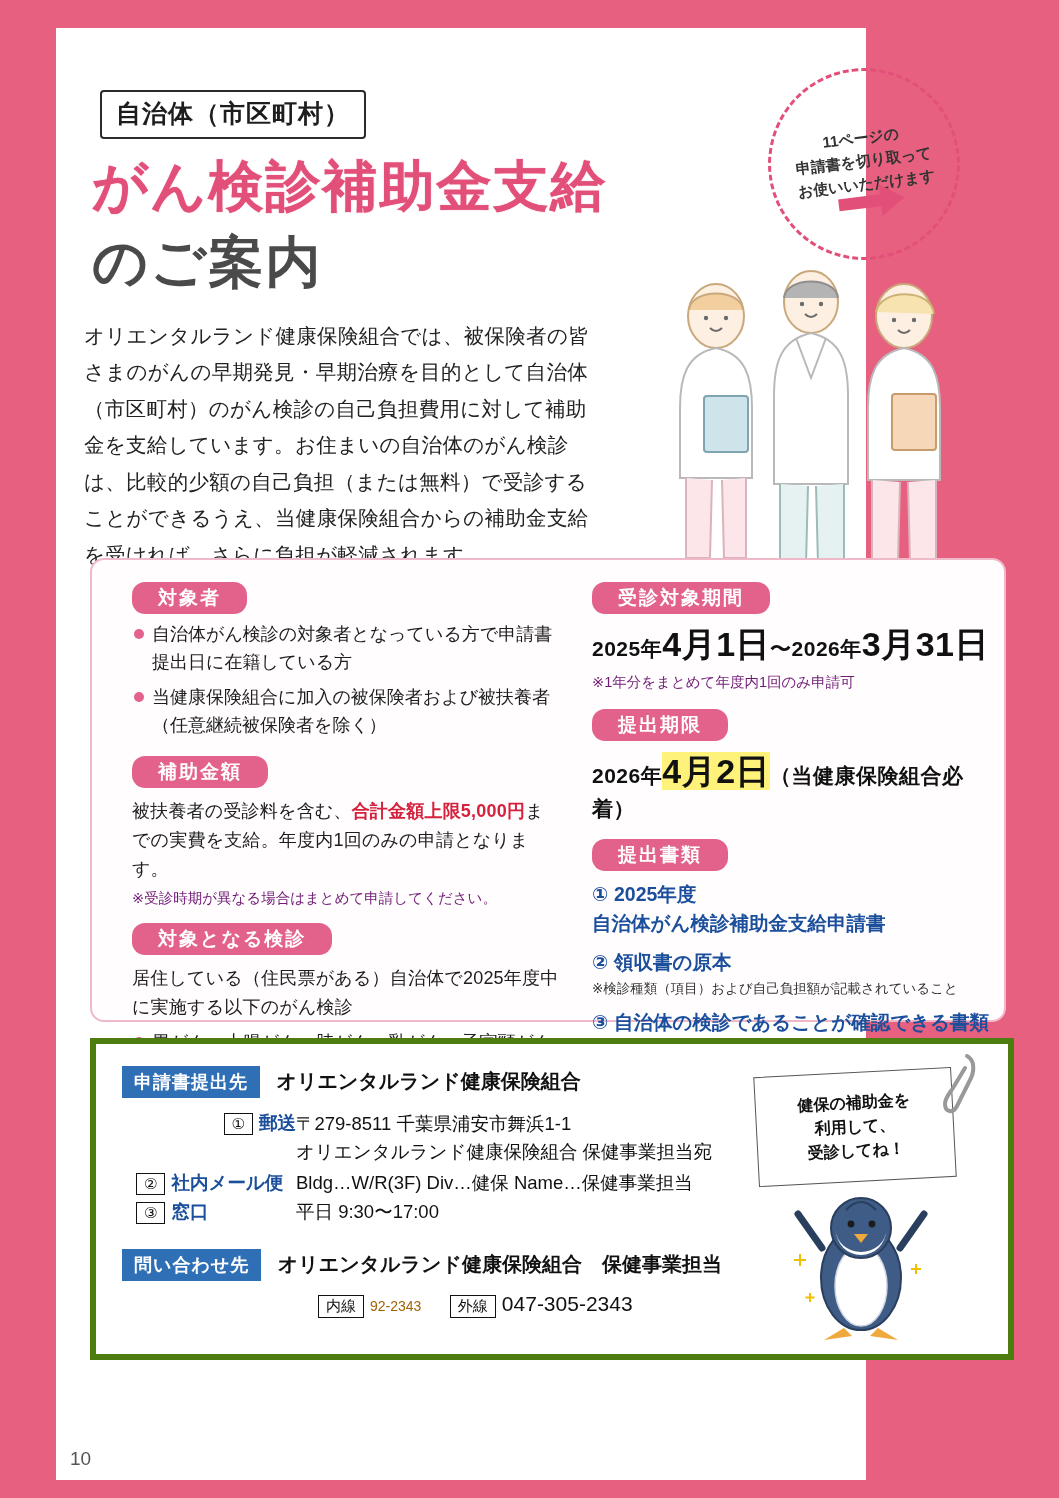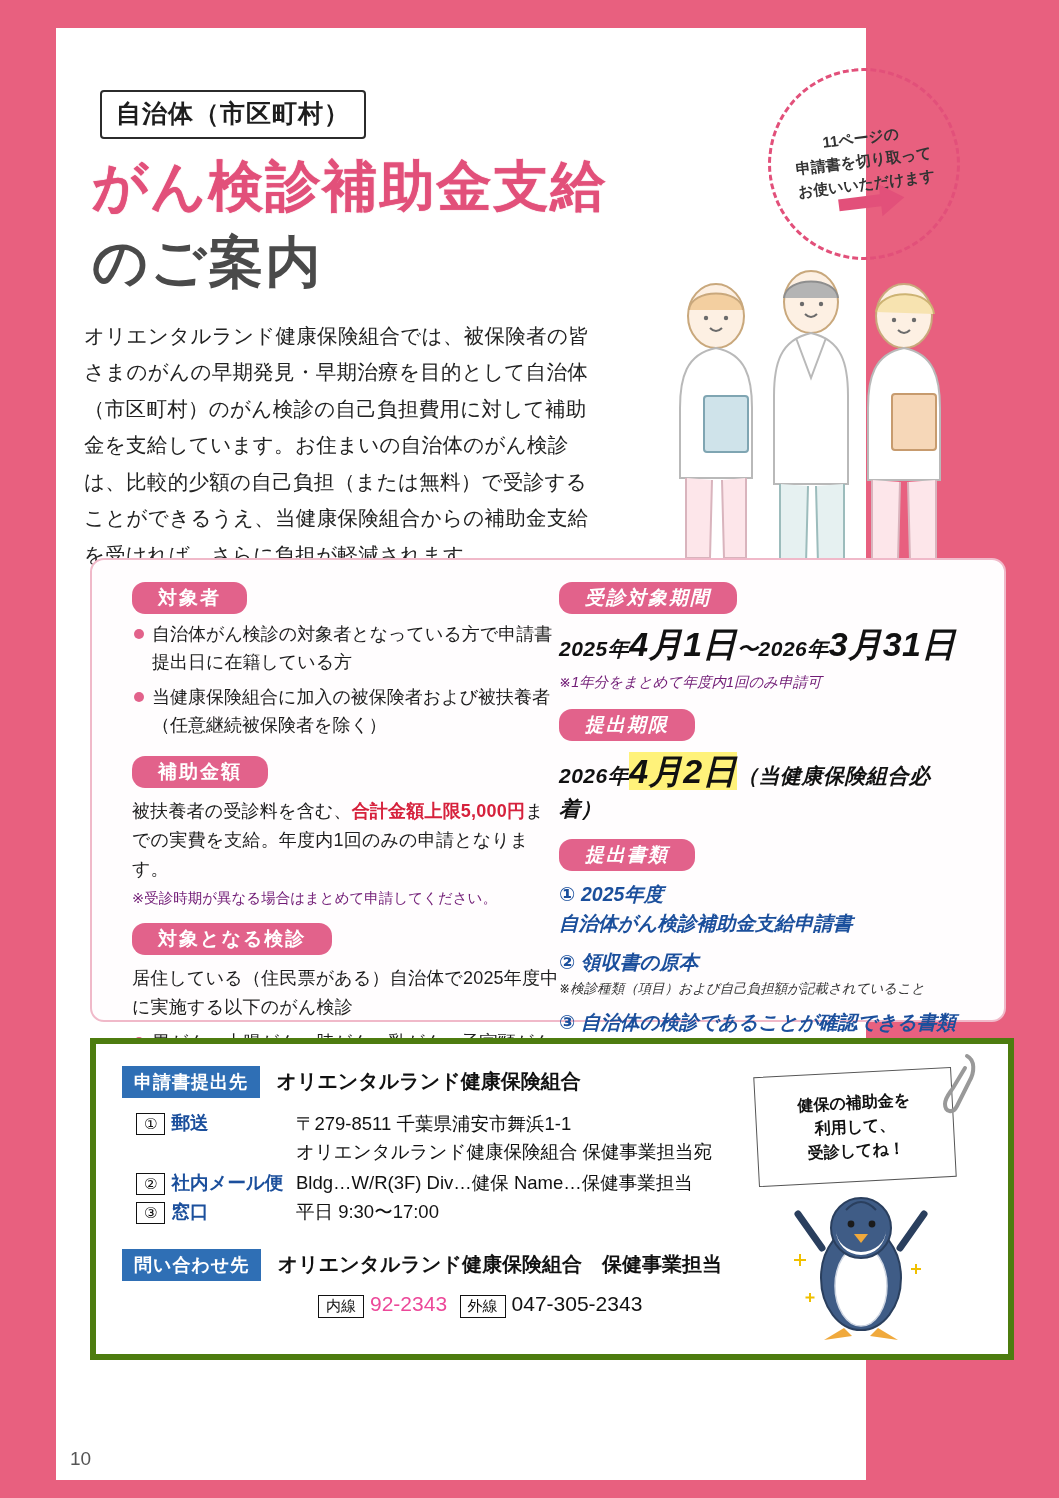--- a/index.html
+++ b/index.html
@@ -61,21 +61,21 @@
   .panel{
     position:absolute;left:34px;top:530px;width:912px;height:460px;
     border:2px solid #f0b9c9;border-radius:14px;background:#fffdfe;
   }
   .panel-inner{position:absolute;inset:0;}
   .pill{
     display:inline-block;background:#e2628b;color:#fff;font-weight:bold;
     font-size:19px;border-radius:13px;padding:3px 26px;letter-spacing:2px;
   }
   .lcol{position:absolute;left:40px;top:22px;width:430px;}
-  .rcol{position:absolute;left:467px;top:22px;width:400px;font-style:italic;}
+  .rcol{position:absolute;left:500px;top:22px;width:400px;}
   .bodytext{font-size:18px;line-height:1.62;color:#1d1d1d;margin-top:9px;letter-spacing:0.2px;}
   .bullet{position:relative;padding-left:20px;margin-top:7px;font-size:18px;line-height:1.55;color:#1d1d1d;}
   .bullet::before{
     content:"";position:absolute;left:2px;top:8px;width:10px;height:10px;
     border-radius:50%;background:#e2628b;
   }
   .note{font-size:14.5px;color:#701a75;margin-top:4px;line-height:1.45;}
   .period{font-size:21px;color:#111;margin-top:8px;font-weight:bold;letter-spacing:0.5px;}
   .period .big{font-size:34px;}
   .limit-red{color:#d6213c;font-weight:bold;}
@@ -216,21 +216,21 @@
   </div>
 
   <div class="bottom">
     <div style="position:absolute;left:26px;top:22px;">
       <span class="bluelabel">申請書提出先</span>
       <span class="orgname" style="margin-left:12px">オリエンタルランド健康保険組合</span>
     </div>
 
     <div style="position:absolute;left:40px;top:62px;width:600px;">
       <div style="display:flex;margin-top:4px;">
-        <div style="width:160px;">
+        <div style="width:160px;text-align:right;">
           <span class="boxnum">①</span><span class="rowlabel">郵送</span>
         </div>
         <div class="rowval" style="white-space:pre-line;line-height:1.5">〒279-8511 千葉県浦安市舞浜1-1
 オリエンタルランド健康保険組合 保健事業担当宛</div>
       </div>
       <div style="display:flex;margin-top:4px;">
         <div style="width:160px;">
           <span class="boxnum">②</span><span class="rowlabel">社内メール便</span>
         </div>
         <div class="rowval">Bldg…W/R(3F)  Div…健保  Name…保健事業担当</div>
@@ -241,22 +241,22 @@
         </div>
         <div class="rowval">平日 9:30〜17:00</div>
       </div>
     </div>
 
     <div style="position:absolute;left:26px;top:205px;">
       <span class="bluelabel">問い合わせ先</span>
       <span class="orgname" style="margin-left:12px">オリエンタルランド健康保険組合　保健事業担当</span>
     </div>
     <div style="position:absolute;left:222px;top:248px;">
-      <span class="boxnum">内線</span><span style="font-size:21px;color:#ec4899">92-2343</span>
-      <span class="boxnum" style="margin-left:8px">外線</span><span style="font-size:21px;color:#111">047-305-2343</span>
+      <span class="boxnum">内線</span><span style="font-size:14px;color:#a16207">92-2343</span>
+      <span class="boxnum" style="margin-left:24px">外線</span><span style="font-size:21px;color:#111">047-305-2343</span>
     </div>
 
     <div class="speech">
       <span style="white-space:pre-line">健保の補助金を
 利用して、
 受診してね！</span>
     </div>
     <svg class="clip" viewBox="0 0 40 70">
       <path d="M26 6 C34 10 34 22 28 32 L16 56 C12 64 4 62 4 54 C4 48 8 44 12 38 L24 18" fill="none" stroke="#999" stroke-width="4" stroke-linecap="round"></path>
     </svg>

